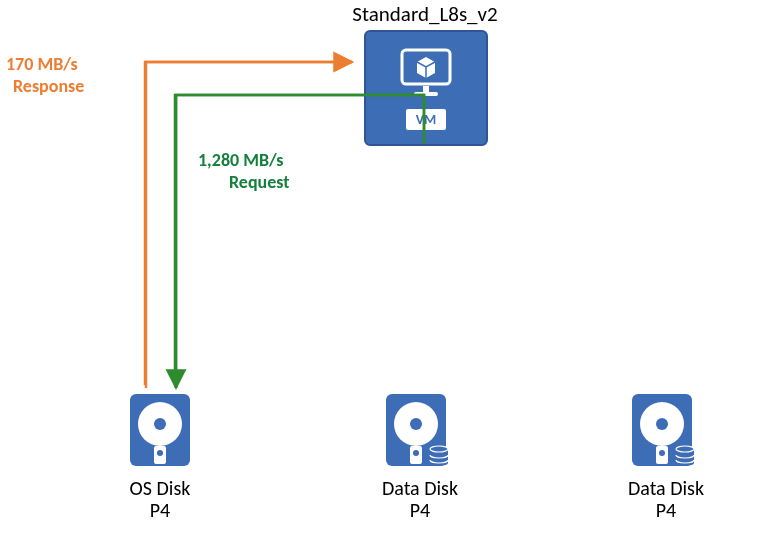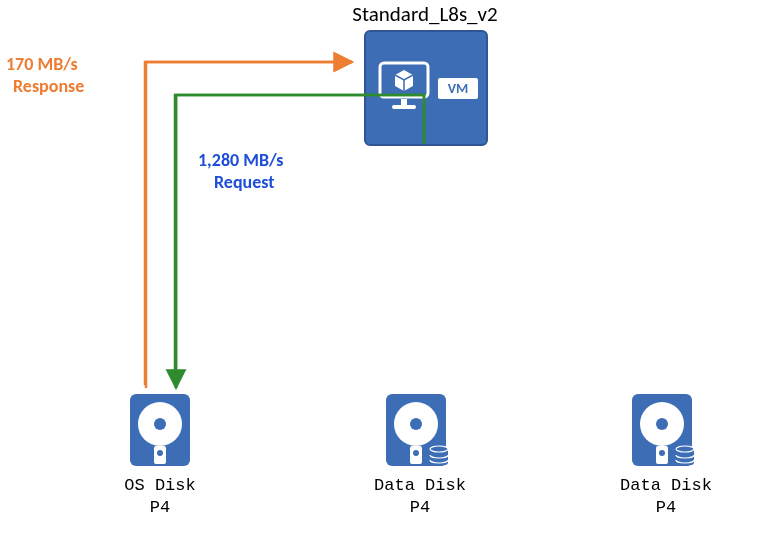--- a/index.html
+++ b/index.html
@@ -14,37 +14,37 @@
     position: relative;
     overflow: hidden;
   }
   .label {
     position: absolute;
     text-align: center;
     line-height: 1.2;
     white-space: pre;
   }
   .title-label { font-size: 21px; }
-  .disk-label { font-size: 17px; font-family: Liberation Mono, monospace; }
+  .disk-label { font-size: 20px; }
   .flow-label { font-size: 18px; font-weight: 700; }
   .orange { color: #ed7d31; }
-  .green  { color: #1d4ed8; }
+  .green  { color: #15803d; }
 
   
   .vm-box {
     position: absolute;
     background: #3d6db5;
     border: 2px solid #2f5597;
     border-radius: 6px;
   }
   .vm-inner {
     position: absolute;
     inset: 0;
     display: flex;
-    flex-direction: row;
+    flex-direction: column;
     align-items: center;
     justify-content: center;
     gap: 4px;
   }
   .vm-caption {
     background: #ffffff;
     color: #3d6db5;
     font-weight: 700;
     font-size: 14px;
     padding: 2px 10px;
@@ -127,21 +127,21 @@
   <polyline points="424,95 424,95" fill="none" stroke="none"></polyline>
   <polyline points="176,388 176,95 424,95 424,144" fill="none" stroke="#2e8b2e" stroke-width="2.5"></polyline>
 
   <polyline points="176,95 176,388" fill="none" stroke="#2e8b2e" stroke-width="2.5" marker-end="url(#ag)"></polyline>
 </svg>
 
 <div class="label flow-label orange" style="left:6px; top:54px; text-align:left;">170 MB/s</div>
 <div class="label flow-label orange" style="left:13px; top:76px; text-align:left;">Response</div>
 
 <div class="label flow-label green" style="left:198px; top:150px; text-align:left;">1,280 MB/s</div>
-<div class="label flow-label green" style="left:214px; top:172px; text-align:right;">Request</div>
+<div class="label flow-label green" style="left:229px; top:172px; text-align:right;">Request</div>
 
 <div class="disk-icon" style="left:124px; top:390px;">
   <svg width="72" height="80" viewBox="0 0 72 80">
     <rect x="6" y="4" width="60" height="72" rx="6" fill="#3d6db5"></rect>
     <circle cx="36" cy="34" r="22" fill="#ffffff"></circle>
     <circle cx="36" cy="34" r="6" fill="#3d6db5"></circle>
     <rect x="30" y="56" width="12" height="18" rx="2" fill="#ffffff"></rect>
     <circle cx="36" cy="63" r="3" fill="#3d6db5"></circle>
   </svg>
 </div>

